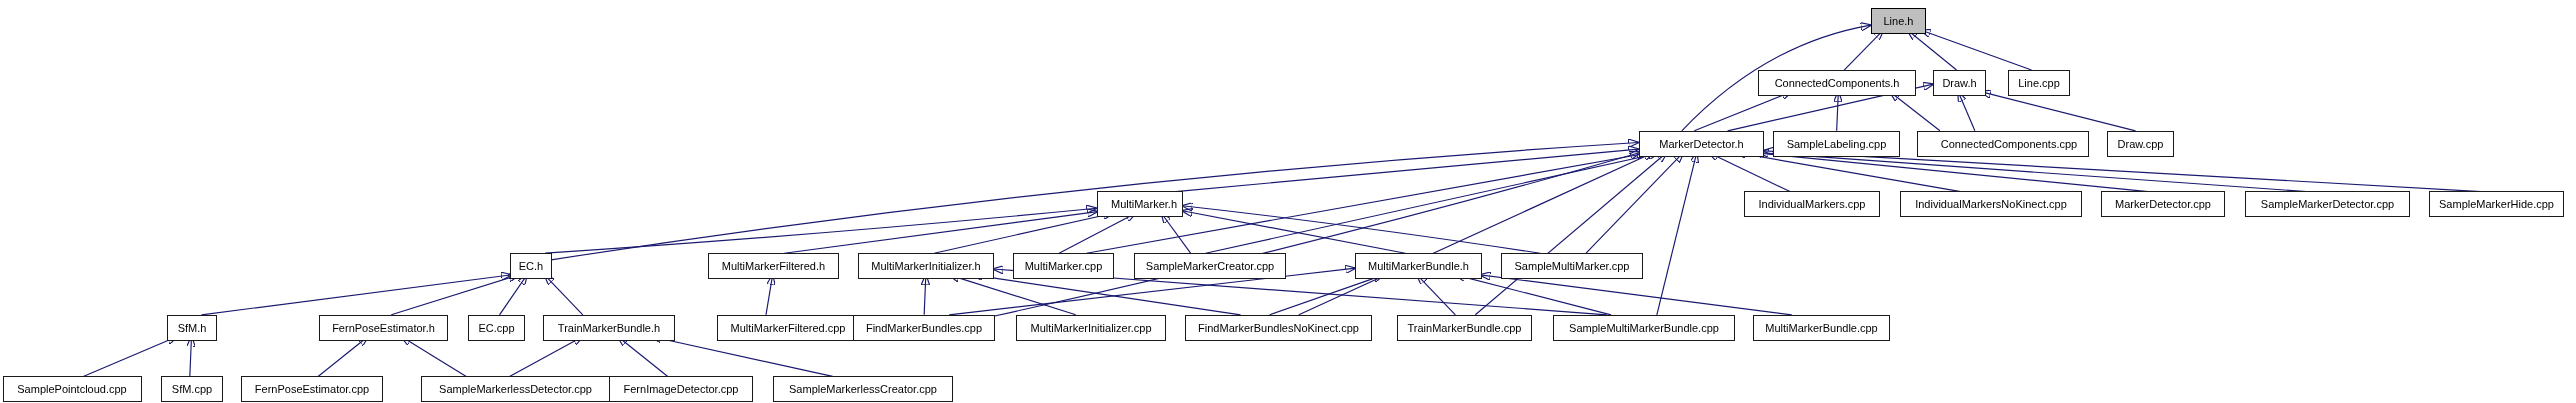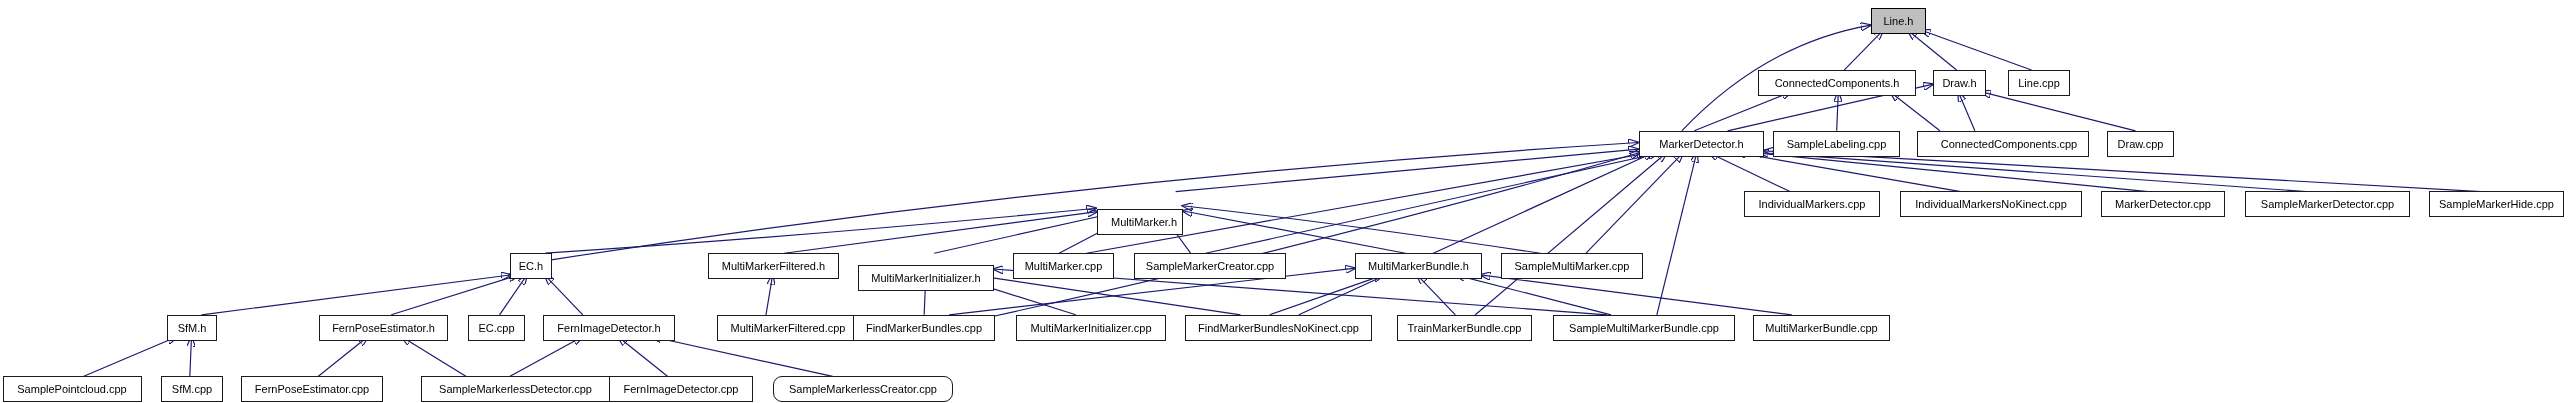--- a/index.html
+++ b/index.html
@@ -88,45 +88,45 @@
   </svg>
   <div id="nodes">
       <div class="node root" style="left: 1871px; top: 8.3px; width: 55px;">Line.h</div>
       <div class="node" style="left: 1758px; top: 70px; width: 158px;">ConnectedComponents.h</div>
       <div class="node" style="left: 1933px; top: 70px; width: 53px;">Draw.h</div>
       <div class="node" style="left: 2008px; top: 70px; width: 62px;">Line.cpp</div>
       <div class="node" style="left: 1639px; top: 131px; width: 125px;">MarkerDetector.h</div>
       <div class="node" style="left: 1773px; top: 131px; width: 127px;">SampleLabeling.cpp</div>
       <div class="node" style="left: 1917px; top: 131px; width: 172px; padding-left: 12px;">ConnectedComponents.cpp</div>
       <div class="node" style="left: 2107px; top: 131px; width: 67px;">Draw.cpp</div>
-      <div class="node" style="left: 1097px; top: 209px; width: 86px; padding-left: 8px;">MultiMarker.h</div>
+      <div class="node" style="left: 1097px; top: 191px; width: 86px; padding-left: 8px;">MultiMarker.h</div>
       <div class="node" style="left: 1744px; top: 191px; width: 136px;">IndividualMarkers.cpp</div>
       <div class="node" style="left: 1900px; top: 191px; width: 182px;">IndividualMarkersNoKinect.cpp</div>
       <div class="node" style="left: 2101px; top: 191px; width: 124px;">MarkerDetector.cpp</div>
       <div class="node" style="left: 2245px; top: 191px; width: 165px;">SampleMarkerDetector.cpp</div>
       <div class="node" style="left: 2429px; top: 191px; width: 135px;">SampleMarkerHide.cpp</div>
       <div class="node" style="left: 510px; top: 253px; width: 42px;">EC.h</div>
       <div class="node" style="left: 708px; top: 253px; width: 131px;">MultiMarkerFiltered.h</div>
-      <div class="node" style="left: 858px; top: 265px; width: 136px; text-align: center;">MultiMarkerInitializer.h</div>
+      <div class="node" style="left: 858px; top: 253px; width: 136px; text-align: center;">MultiMarkerInitializer.h</div>
       <div class="node" style="left: 1013px; top: 253px; width: 101px;">MultiMarker.cpp</div>
       <div class="node" style="left: 1134px; top: 253px; width: 152px;">SampleMarkerCreator.cpp</div>
       <div class="node" style="left: 1355px; top: 253px; width: 127px;">MultiMarkerBundle.h</div>
       <div class="node" style="left: 1501px; top: 253px; width: 142px;">SampleMultiMarker.cpp</div>
       <div class="node" style="left: 167px; top: 315px; width: 50px;">SfM.h</div>
       <div class="node" style="left: 319px; top: 315px; width: 129px;">FernPoseEstimator.h</div>
       <div class="node" style="left: 468px; top: 315px; width: 57px;">EC.cpp</div>
-      <div class="node" style="left: 543px; top: 315px; width: 132px;">FernImageDetector.h</div>
+      <div class="node" style="left: 543px; top: 315px; width: 132px;">TrainMarkerBundle.h</div>
       <div class="node" style="left: 717px; top: 315px; width: 142px;">MultiMarkerFiltered.cpp</div>
       <div class="node" style="left: 853px; top: 315px; width: 142px;">FindMarkerBundles.cpp</div>
       <div class="node" style="left: 1016px; top: 315px; width: 150px;">MultiMarkerInitializer.cpp</div>
       <div class="node" style="left: 1185px; top: 315px; width: 187px;">FindMarkerBundlesNoKinect.cpp</div>
       <div class="node" style="left: 1397px; top: 315px; width: 135px;">TrainMarkerBundle.cpp</div>
       <div class="node" style="left: 1553px; top: 315px; width: 182px;">SampleMultiMarkerBundle.cpp</div>
       <div class="node" style="left: 1753px; top: 315px; width: 137px;">MultiMarkerBundle.cpp</div>
       <div class="node" style="left: 2.5px; top: 376px; width: 139px;">SamplePointcloud.cpp</div>
       <div class="node" style="left: 161px; top: 376px; width: 62px;">SfM.cpp</div>
       <div class="node" style="left: 241px; top: 376px; width: 142px;">FernPoseEstimator.cpp</div>
       <div class="node" style="left: 401px; top: 376px; width: 189px; margin-left: 20px;">SampleMarkerlessDetector.cpp</div>
       <div class="node" style="left: 609px; top: 376px; width: 144px;">FernImageDetector.cpp</div>
-      <div class="node" style="left: 773px; top: 376px; width: 180px; border-radius: 9px;">SampleMarkerlessCreator.cpp</div>
+      <div class="node" style="left: 773px; top: 376px; width: 180px;">SampleMarkerlessCreator.cpp</div>
     </div>
 </div>
 
 
 </body></html>

